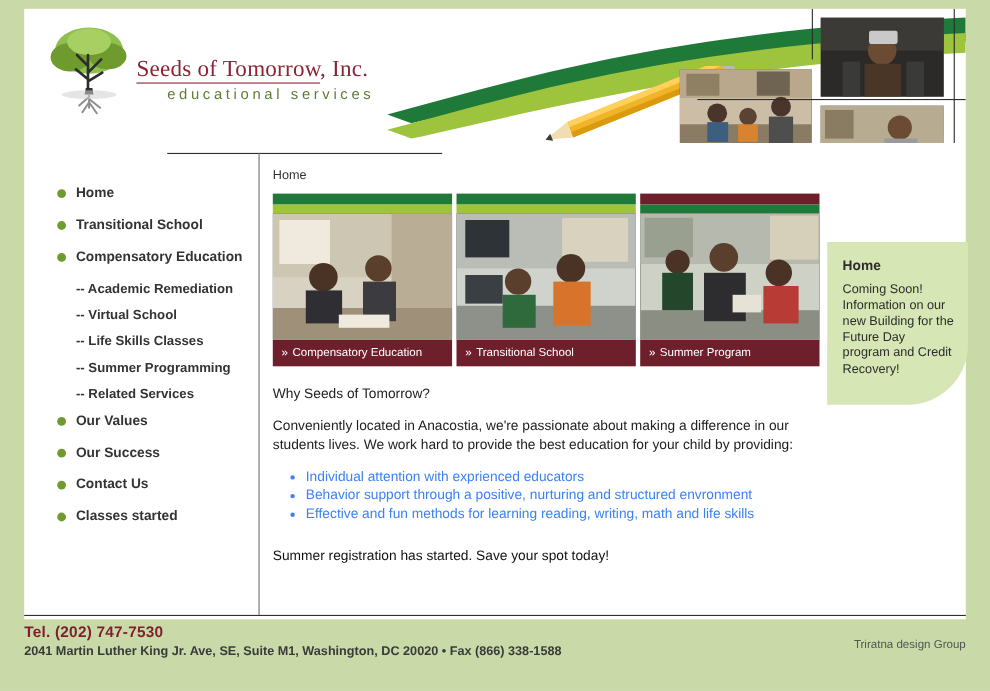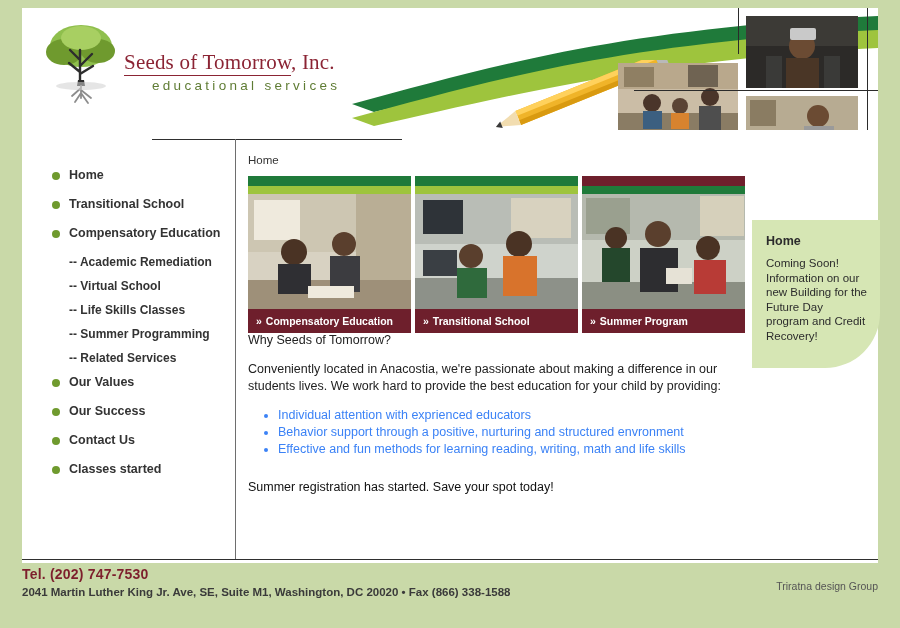--- a/index.html
+++ b/index.html
@@ -114,27 +114,27 @@
   .content { position: absolute; left: 226px; top: 146px; width: 496px; }
   .crumb { font-size: 11.5px; color: #333; margin-bottom: 10px; }
 
   .cards { display: flex; gap: 4px; }
   .card { width: 163px; }
   .card-top { height: 10px; }
   .card-top2 { height: 8px; }
   .card-img { height: 115px; background: #53534a; overflow: hidden; position: relative; }
   .card-cap {
     background: #6e1f2c; color: #ffffff;
-    font-size: 10.5px; font-weight: bold;
+    font-size: 10.5px; font-weight: normal;
     padding: 6px 8px; white-space: nowrap; overflow: hidden;
   }
   .card-cap .chev { margin-right: 4px; }
 
   .h-why {
-    font-size: 12.5px; color: #222;
+    margin-top: 18px; font-size: 12.5px; color: #222;
   }
   .body-p {
     margin-top: 14px; font-size: 12.5px; color: #222; line-height: 17px;
   }
   .body-ul { margin: 12px 0 0 0; padding-left: 30px; }
   .body-ul li { font-size: 12.5px; color: #3b82f6; line-height: 17px; }
   .closing { margin-top: 22px; font-size: 12.5px; font-weight: normal; color: #111; }
 
   
   .news {

